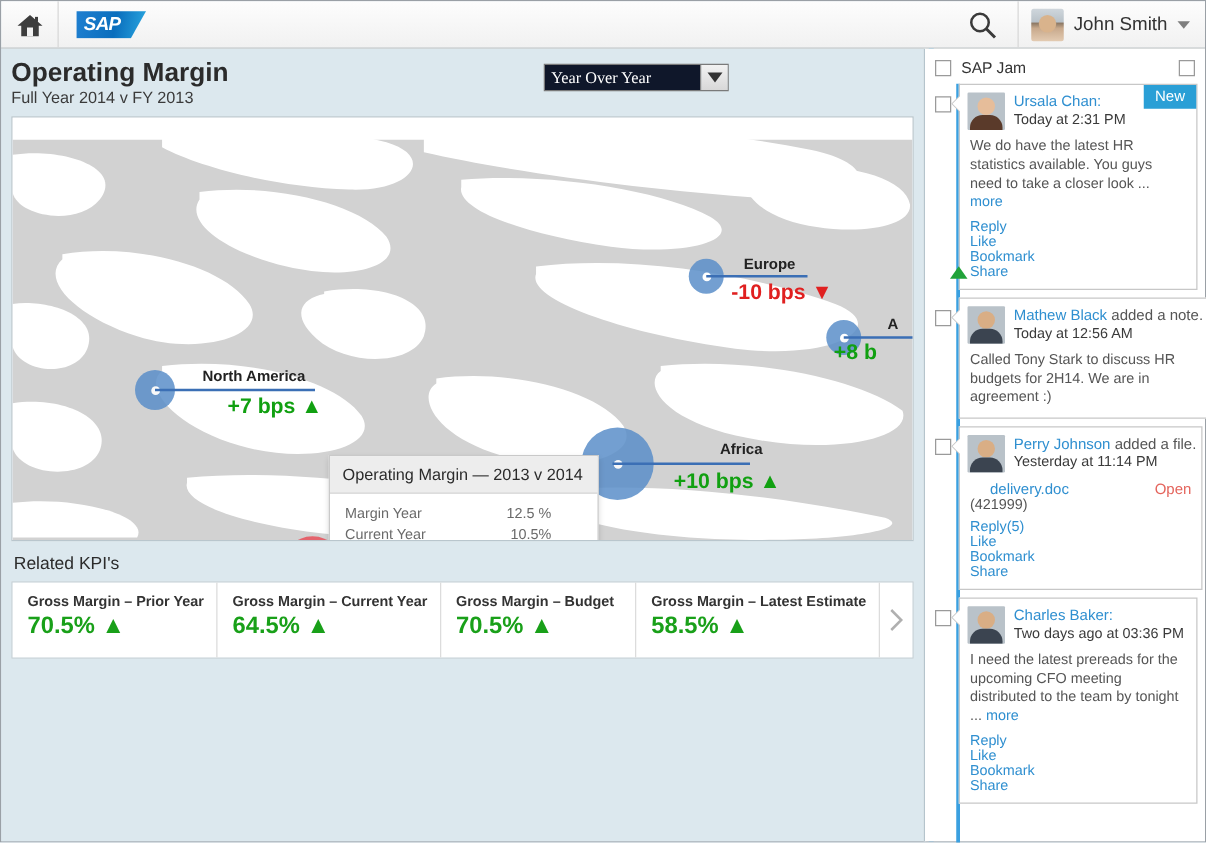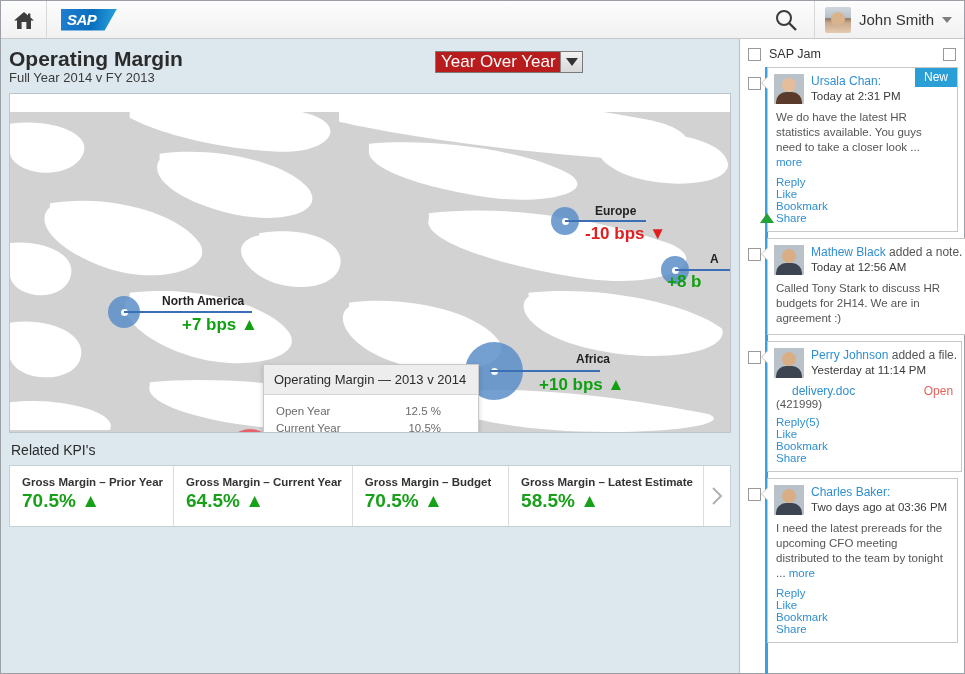--- a/index.html
+++ b/index.html
@@ -78,23 +78,23 @@
   .page-head { position: relative; height: 46px; }
   .page-title { font-size: 21px; font-weight: bold; color: #2b2b2b; line-height: 24px; }
   .page-sub { font-size: 13px; color: #3a3a3a; margin-top: -1px; }
 
   .dropdown {
     position: absolute; right: 148px; top: 4px;
     width: 148px; height: 22px;
     display: flex; border: 1px solid #7a7a7a;
   }
   .dropdown-value {
-    flex: 1; background: #b91c1c; color: #fff;
-    font-size: 17px; line-height: 20px; padding-left: 5px;
-    white-space: nowrap; overflow: hidden;
+    flex: 1; background: #0f172a; color: #fff;
+    font-size: 13px; line-height: 20px; padding-left: 5px;
+    white-space: nowrap; overflow: hidden; font-family: Liberation Serif, serif;
   }
   .dropdown-arrow {
     width: 22px; background: linear-gradient(#f2f2f2, #d8d8d8);
     border-left: 1px solid #8a8a8a;
     display: flex; align-items: center; justify-content: center;
   }
   .dropdown-arrow i {
     width: 0; height: 0;
     border-left: 6px solid transparent; border-right: 6px solid transparent;
     border-top: 8px solid #333;
@@ -392,21 +392,21 @@
       </div>
 
       <div class="marker">
         <div class="bubble red" style="left:215px; top:335px; width:50px; height:50px;"></div>
       </div>
 
       <div class="tooltip">
         <div class="tt-head">Operating Margin — 2013 v 2014</div>
         <div class="tt-body">
           <div class="tt-row">
-            <span class="k">Open Year</span>
+            <span class="k">Margin Year</span>
             <span class="v">12.5 %</span>
           </div>
           <div class="tt-row">
             <span class="k">Current Year</span>
             <span class="v">10.5%</span>
           </div>
 
         </div>
 
       </div>

